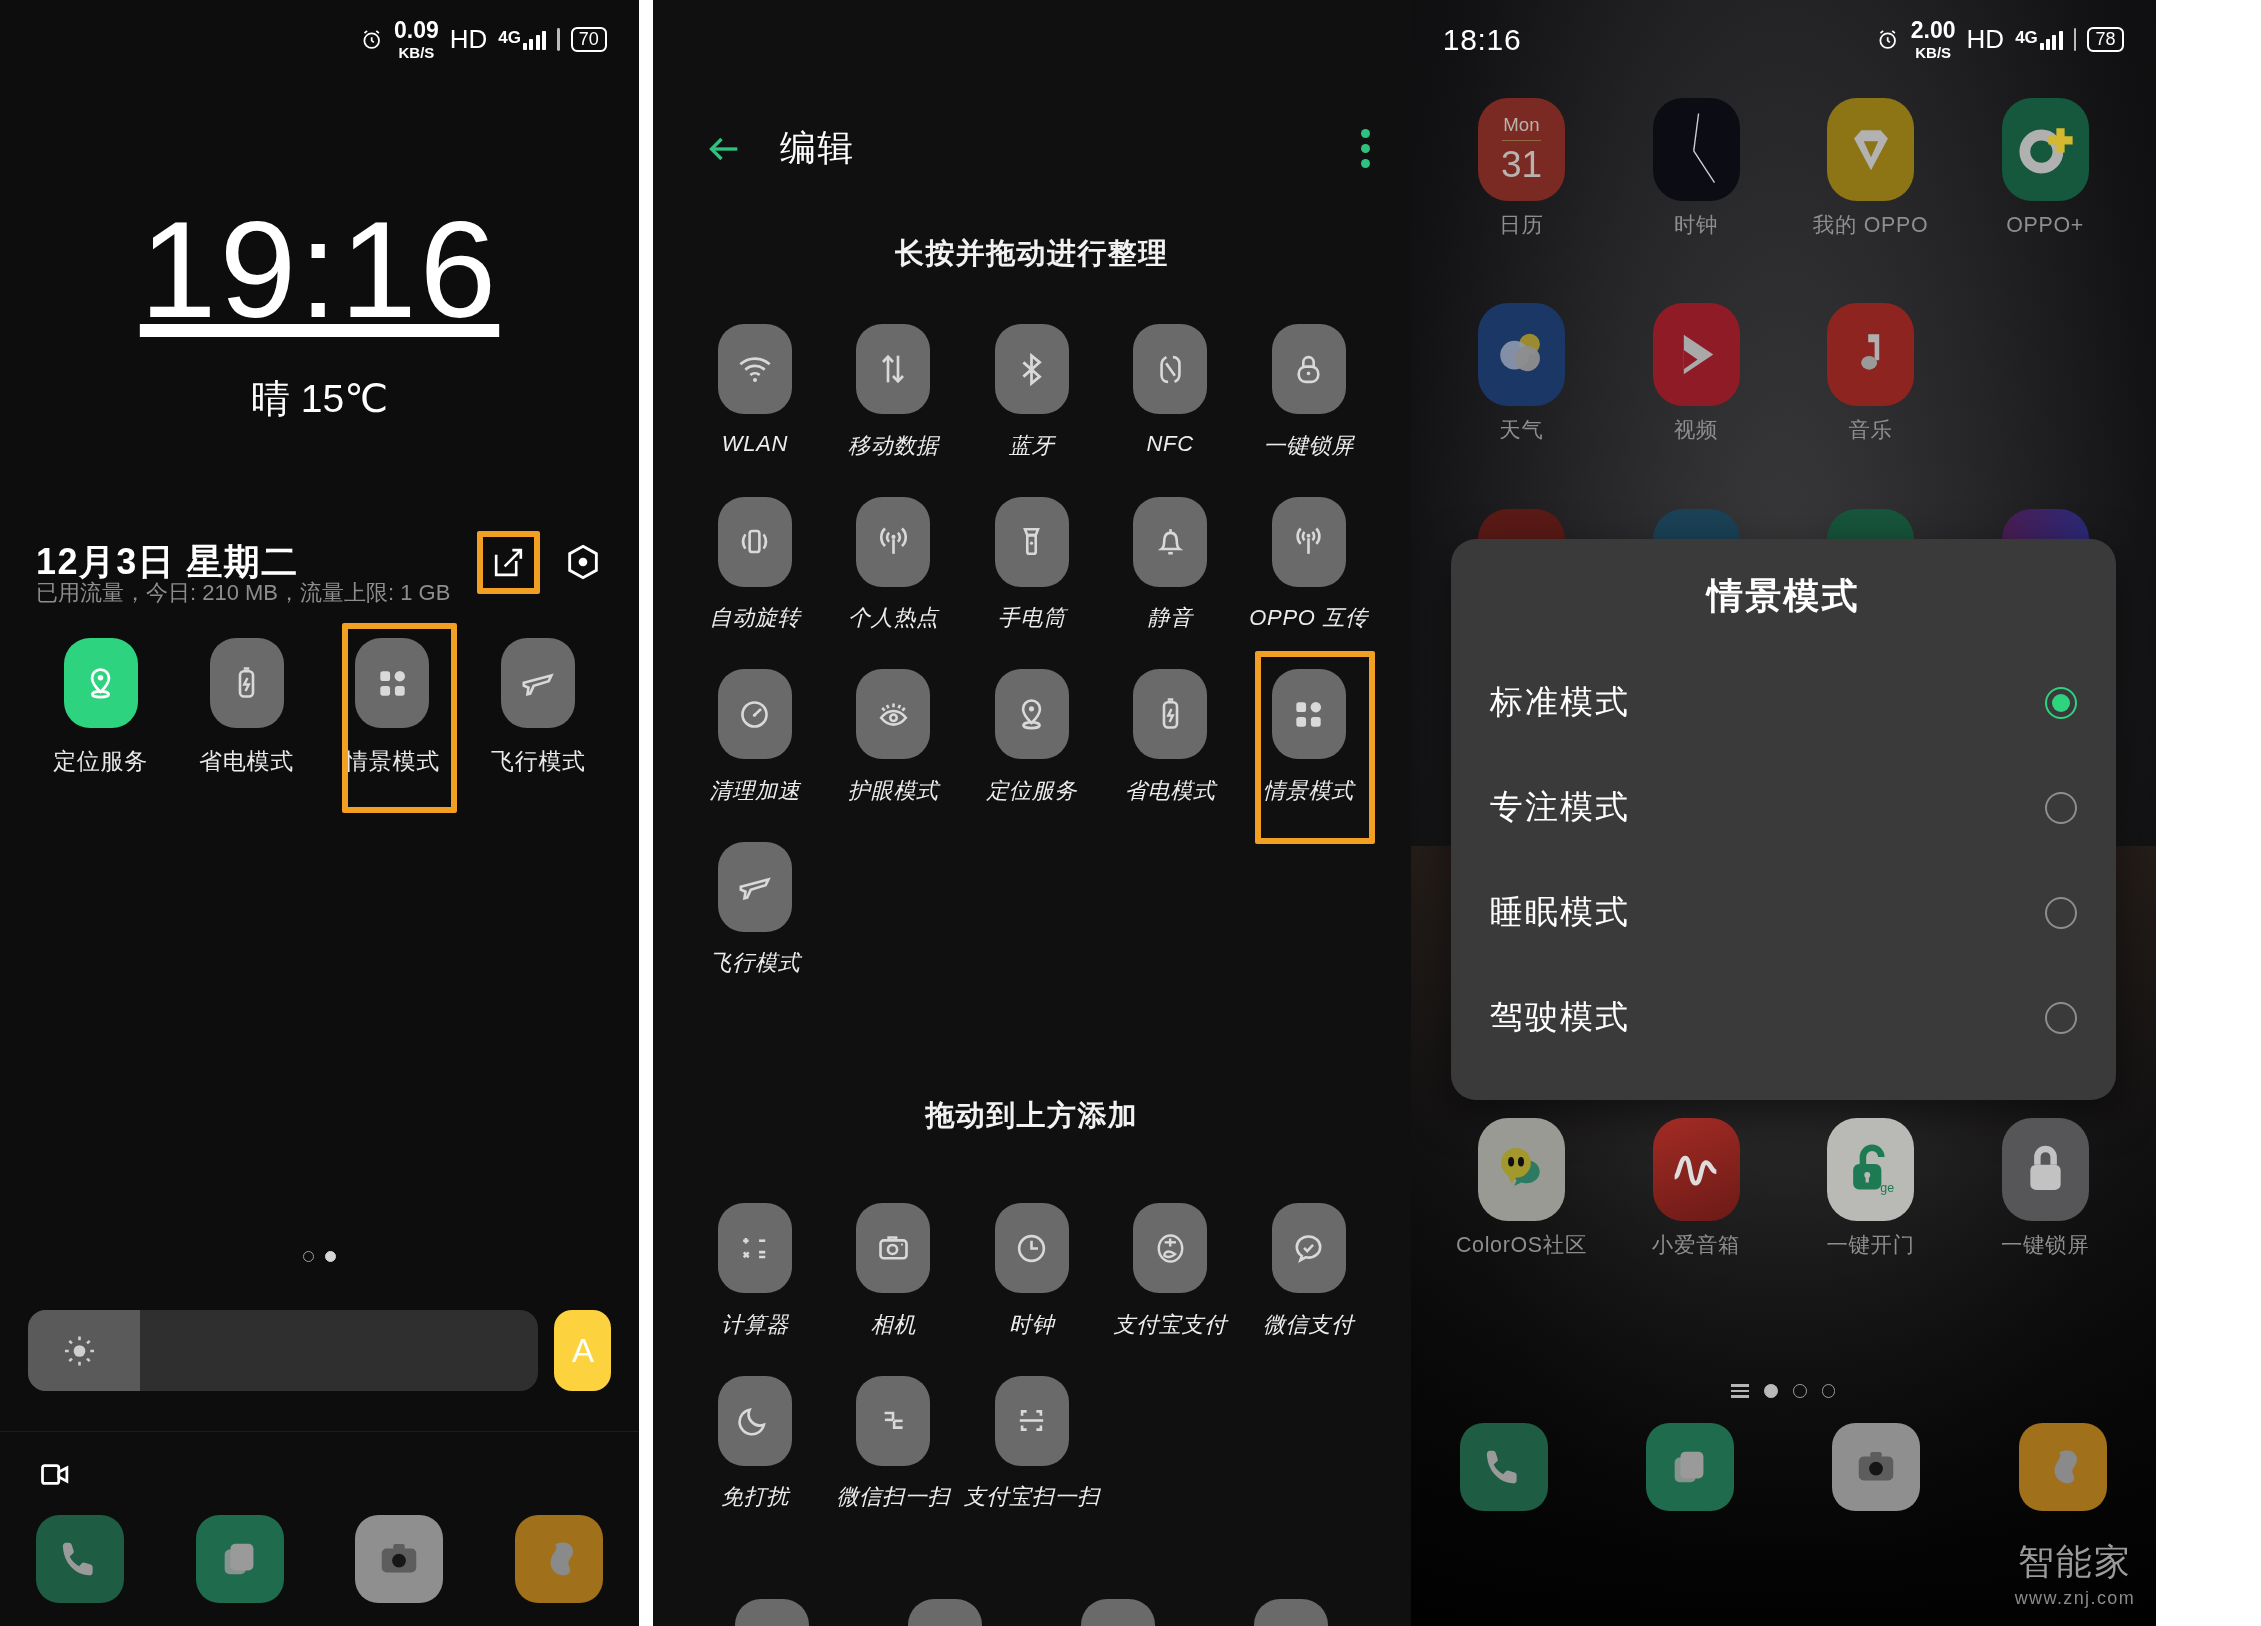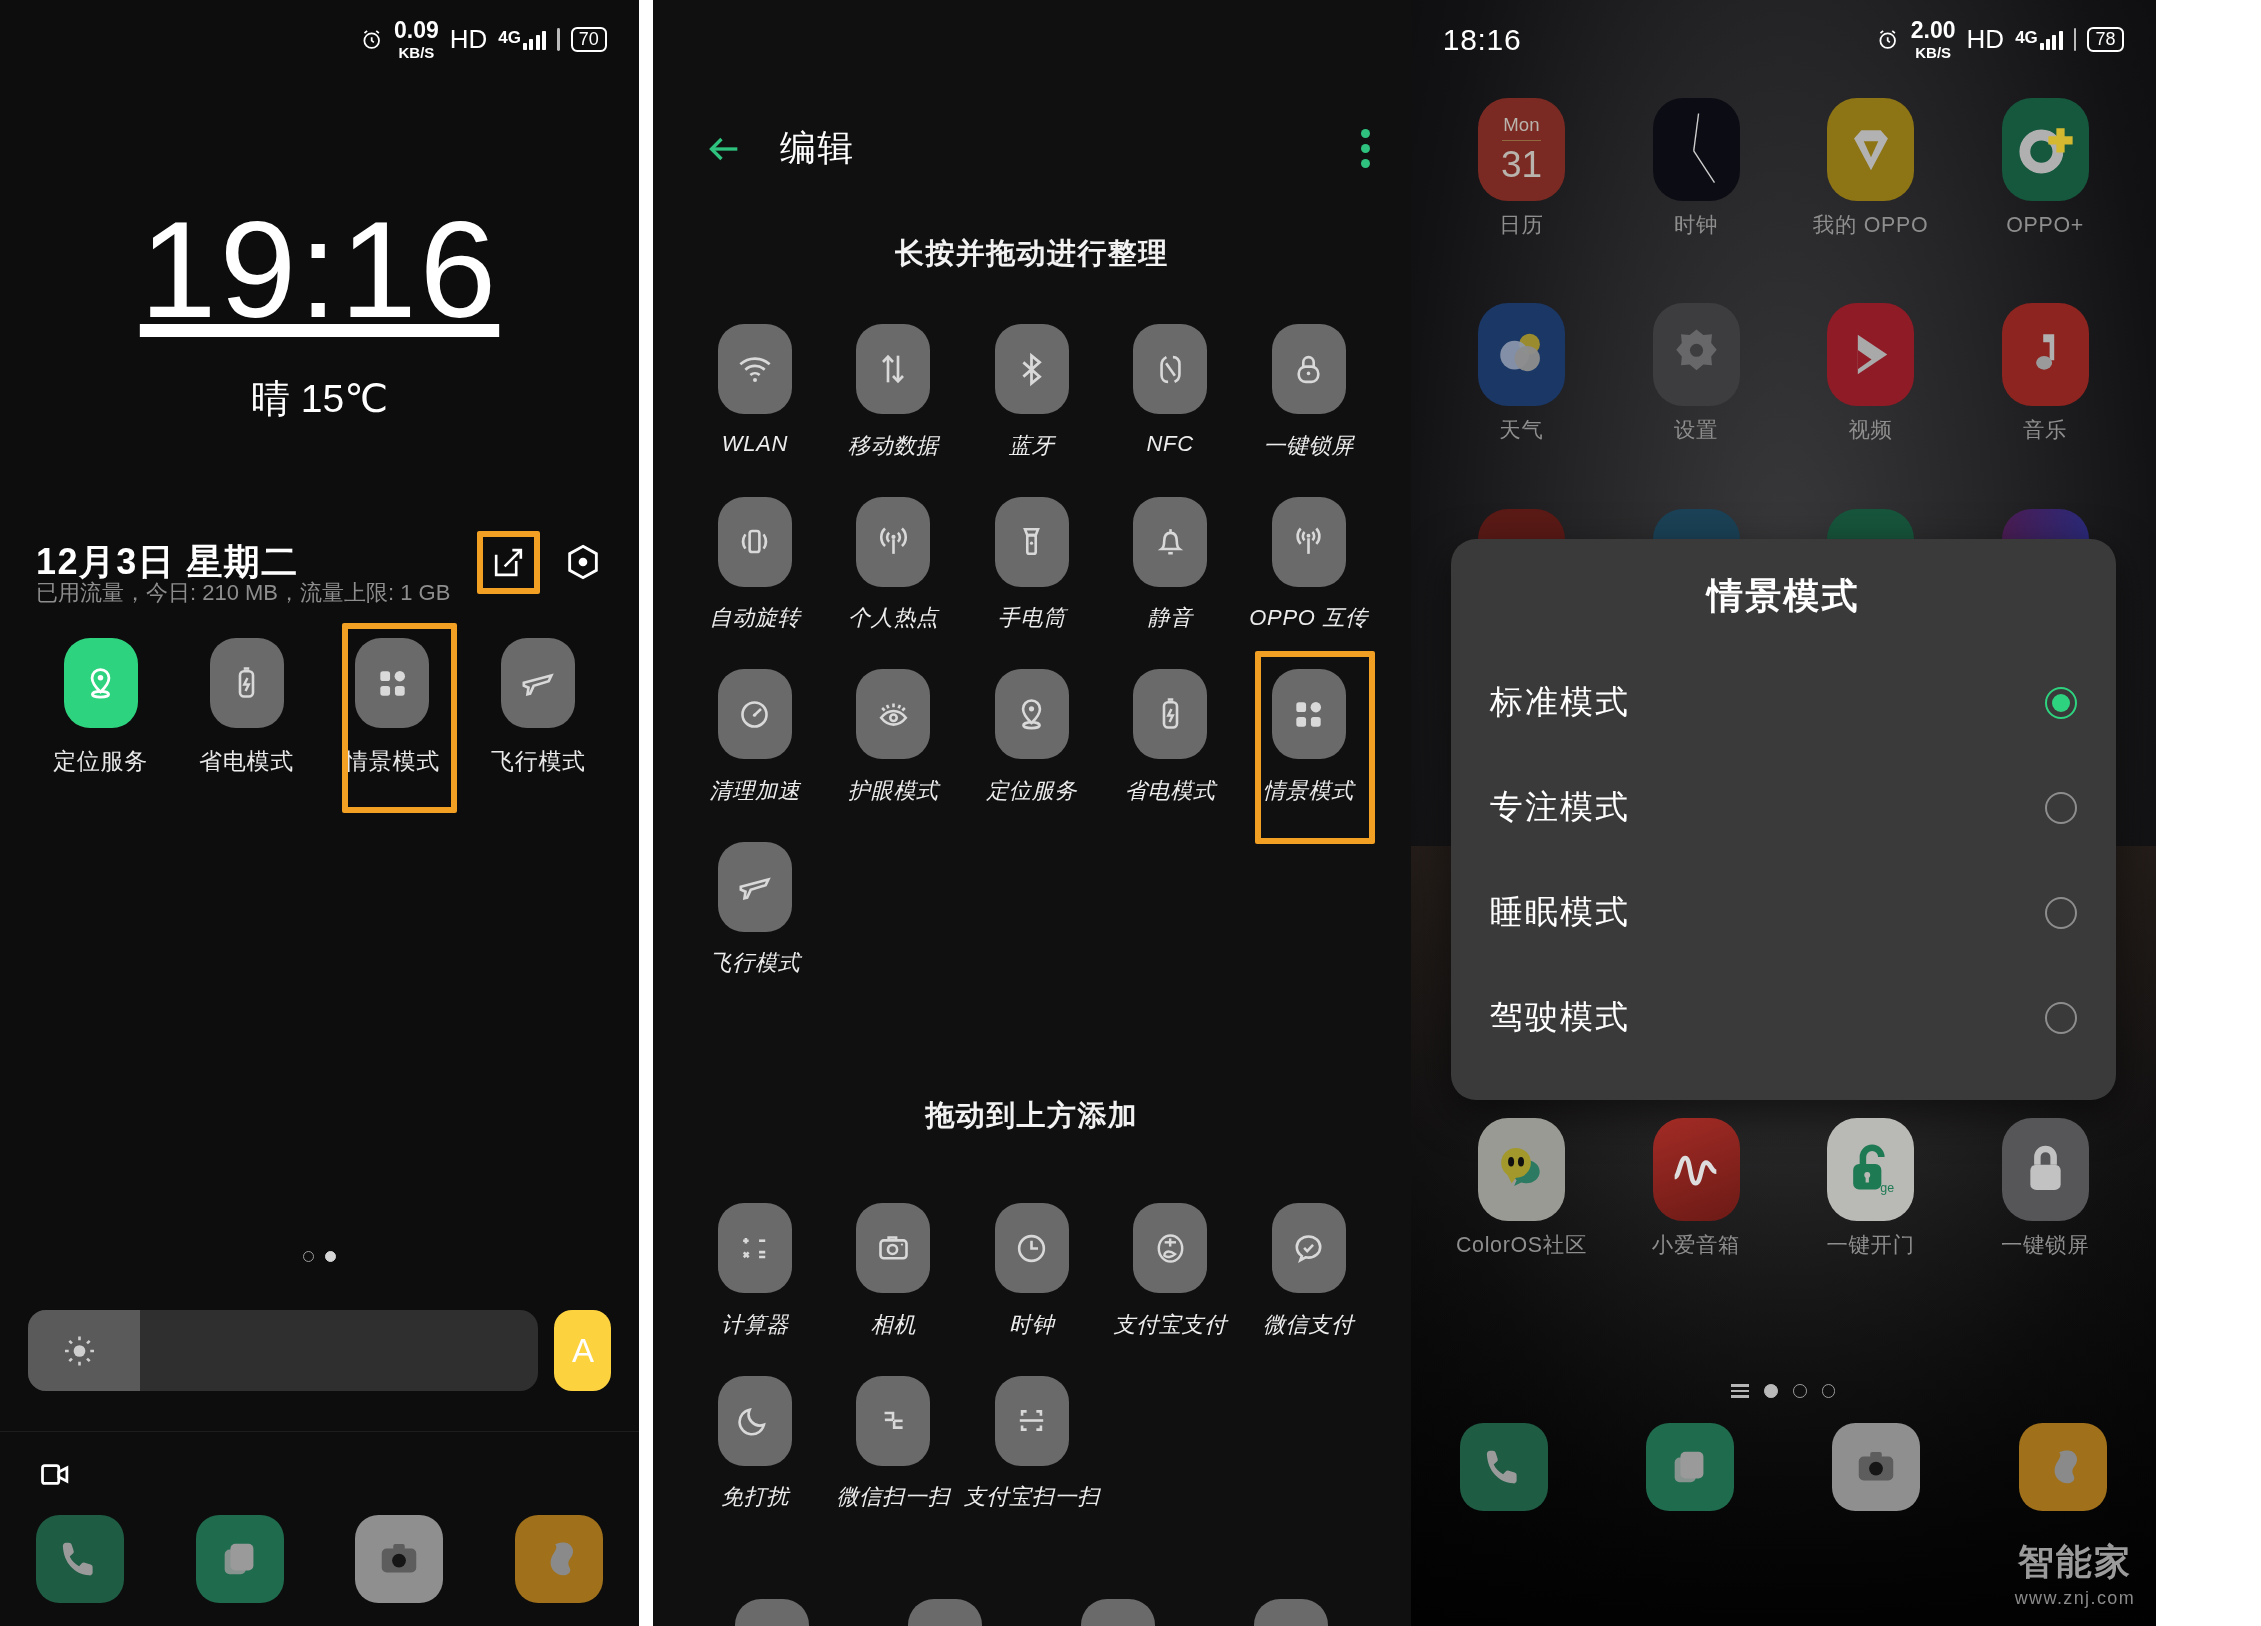--- a/index.html
+++ b/index.html
@@ -209,21 +209,21 @@
   .home-dots .dot { width:13.8px; height:13.8px; border-radius:50%; border:1.4px solid #9d9d9d; }
   .home-dots .dot.act { background:#b9b9b9; border-color:#b9b9b9; }
   .home-dock {
     position:absolute; bottom:116px; left:0; right:0;
     display:flex; justify-content:space-around;
   }
   .home-dock .d { width:88px; height:88px; border-radius:23.4px; display:flex; align-items:center; justify-content:center;}
   .watermark {
     position:absolute; right:20.7px; bottom:18px; text-align:center; color:#8a8a8a;
   }
-  .watermark .wm1 { font-size:36px; font-weight:bold; letter-spacing:2.1px; color:#9b9b9b;}
+  .watermark .wm1 { font-size:36px; font-weight:normal; letter-spacing:2.1px; color:#9b9b9b;}
   .watermark .wm2 { font-size:18px; letter-spacing:1.4px; margin-top:1.4px;}
 </style>
 </head>
 <body>
 
 <div class="screens">
 
   <div class="panel panel-left">
 
     <div class="statusbar">
@@ -752,29 +752,20 @@
         <div class="ico" style="background:#1a3766">
           <svg width="69" height="69" viewBox="0 0 24 24">
             <circle cx="14.8" cy="8.4" r="3.6" fill="#9a8c2e"></circle>
             <circle cx="9.6" cy="12.2" r="5" fill="#8e99ad" opacity=".9"></circle>
             <circle cx="14" cy="13.4" r="4.4" fill="#8d8d8d" opacity=".95"></circle>
           </svg>
         </div>
         <div class="lab">天气</div>
       </div>
 
-      <div class="app">
-        <div class="ico" style="background:#3d3d3f">
-          <svg width="63" height="63" viewBox="0 0 24 24">
-            <path d="M12 2.5l2.6 2.1 3.3-.3-.3 3.3 2.1 2.6-2.1 2.6.3 3.3-3.3-.3L12 18l-2.6-2.2-3.3.3.3-3.3L4.3 10.2l2.1-2.6-.3-3.3 3.3.3z" fill="#676769"></path>
-            <circle cx="12" cy="10.4" r="2.5" fill="#3d3d3f"></circle>
-          </svg>
-        </div>
-        <div class="lab">设置</div>
-      </div>
 
       <div class="app">
         <div class="ico" style="background:#8f1b26">
           <svg width="61" height="61" viewBox="0 0 24 24">
             <path d="M7 4.2 18.6 12 7 19.8z" fill="#a9a9a9"></path>
             <path d="M7 10.2 12.4 14 7 17.8z" fill="#8f1b26"></path>
           </svg>
         </div>
         <div class="lab">视频</div>
       </div>

